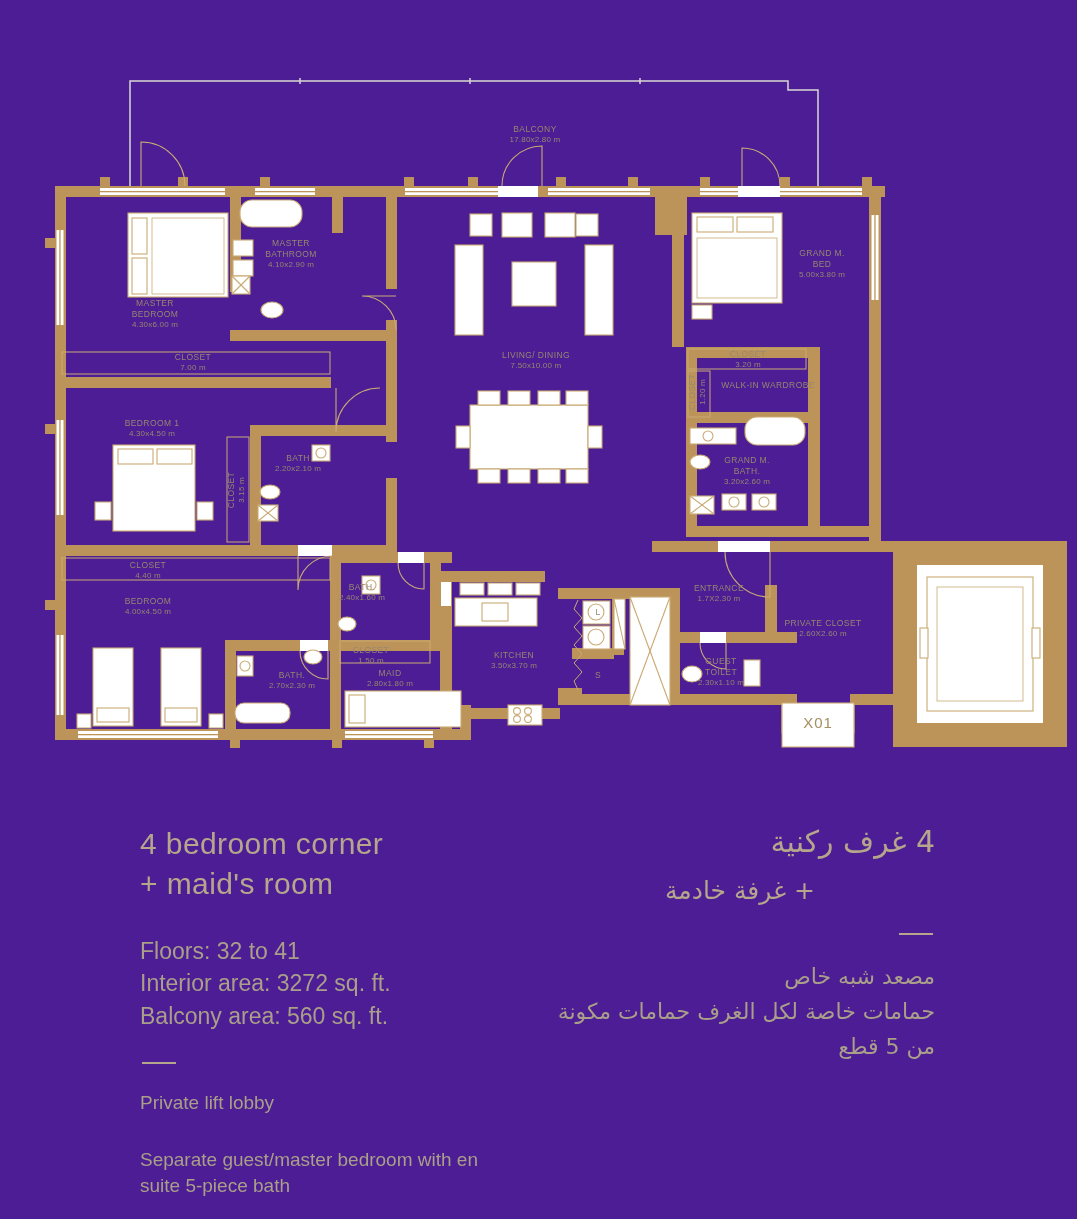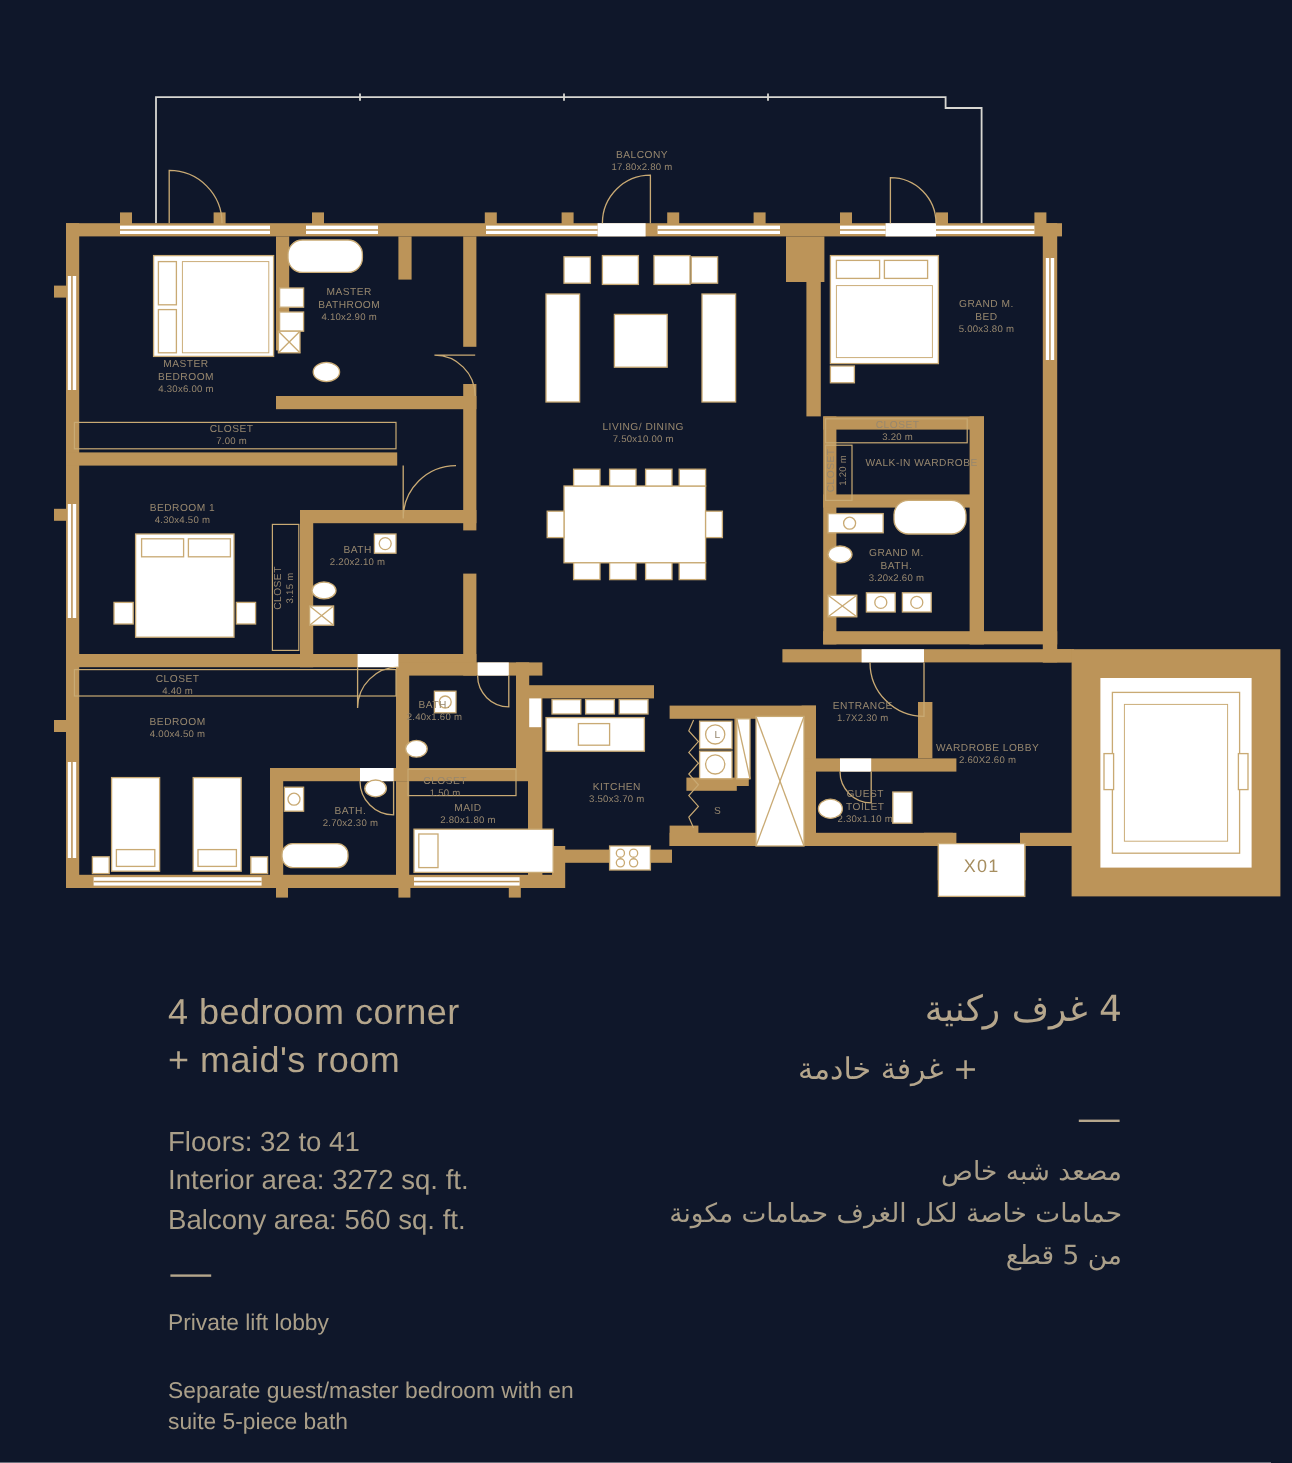--- a/index.html
+++ b/index.html
@@ -1,17 +1,17 @@
 <!DOCTYPE html>
 <html><head>
 <meta charset="utf-8">
 <style>
   html,body{margin:0;padding:0;background:#ffffff;}
   .canvas{
-    position:relative;width:1077px;height:1219px;background:#0f172a;overflow:hidden;
+    position:relative;width:1077px;height:1219px;background:#4c1d95;overflow:hidden;
     font-family:"Liberation Sans",sans-serif;
     text-decoration:underline;
   }
   .plan-svg{position:absolute;left:0;top:0;}
   
   #room-labels{position:absolute;left:0;top:0;width:1077px;height:780px;}
   .room-label{
     position:absolute;transform:translateX(-50%);text-align:center;
     color:#97876E;font-size:8.5px;letter-spacing:.4px;line-height:1.3;white-space:nowrap;
   }
@@ -383,21 +383,21 @@
       </div>
       <div class="room-label" style="left: 362px; top: 582px;">
         <div>BATH.</div>
         <div class="dims">2.40x1.60 m</div>
       </div>
       <div class="room-label" style="left: 719px; top: 583px;">
         <div>ENTRANCE</div>
         <div class="dims">1.7X2.30 m</div>
       </div>
       <div class="room-label" style="left: 823px; top: 618px;">
-        <div>WARDROBE LOBBY</div>
+        <div>PRIVATE CLOSET</div>
         <div class="dims">2.60X2.60 m</div>
       </div>
       <div class="room-label" style="left: 371px; top: 645px;">
         <div>CLOSET</div>
         <div class="dims">1.50 m</div>
       </div>
       <div class="room-label" style="left: 390px; top: 668px;">
         <div>MAID</div>
         <div class="dims">2.80x1.80 m</div>
       </div>

